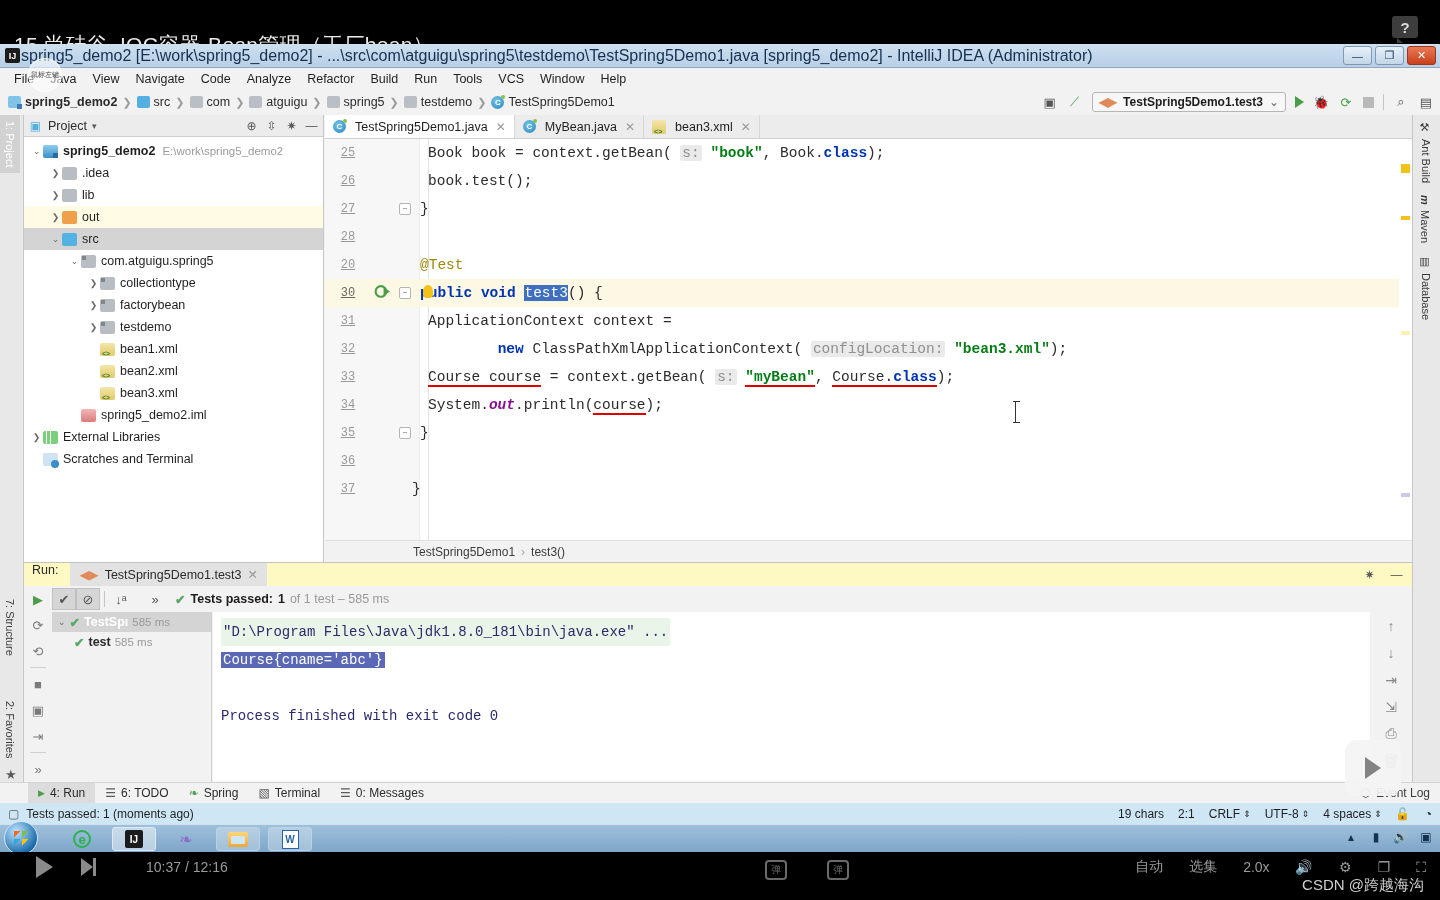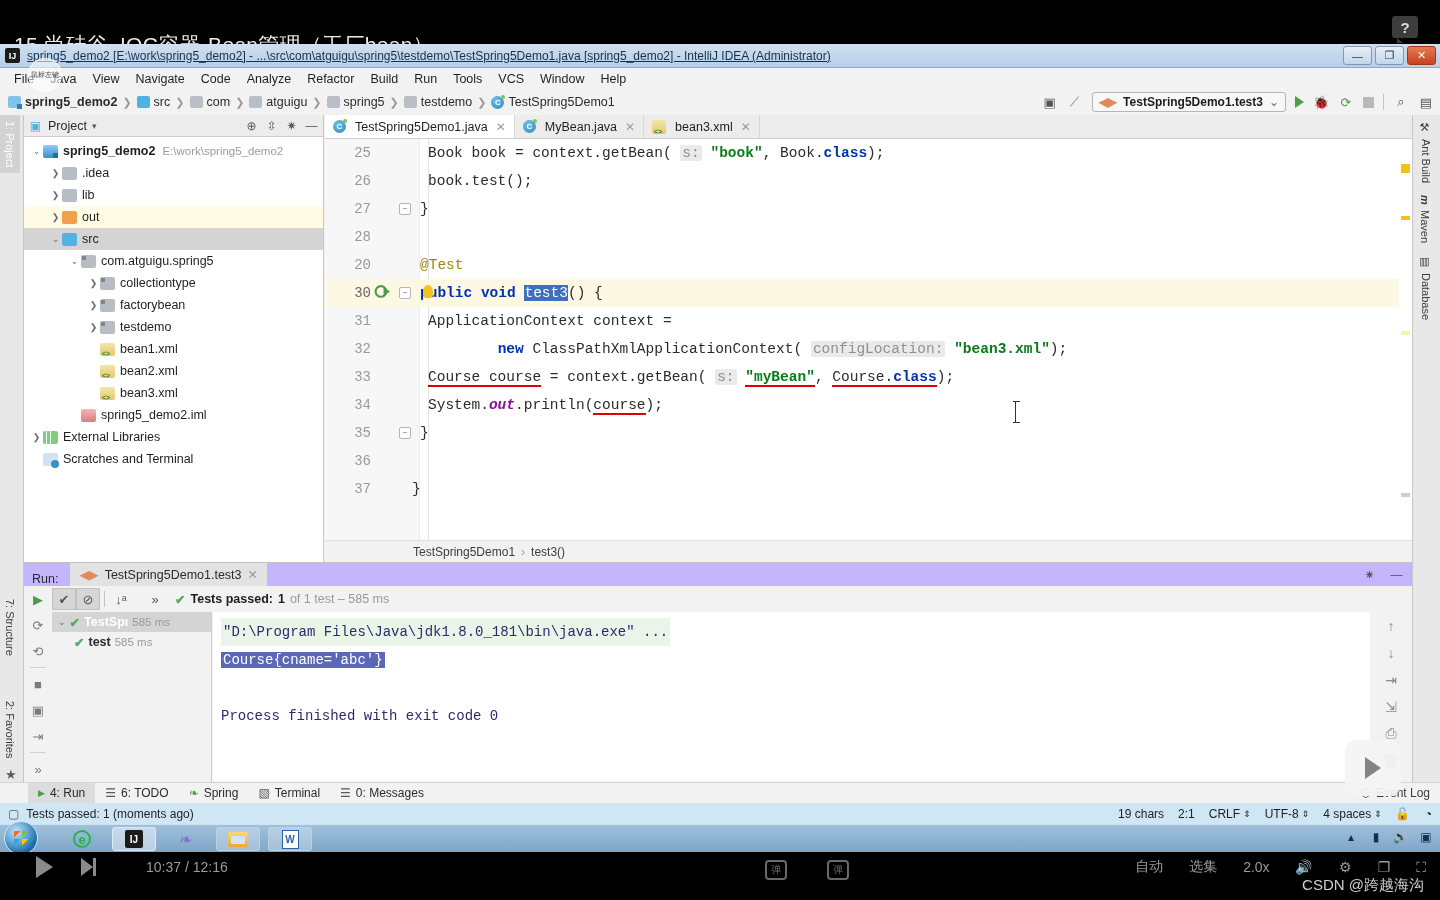--- a/index.html
+++ b/index.html
@@ -41,21 +41,21 @@
     height: 24px; background: linear-gradient(#cfe0f0, #b8cfe6);
     border-bottom: 1px solid #8fa9c4;
     display: flex; align-items: center; position: relative;
   }
   .tb-ij-icon {
     width: 15px; height: 15px; margin-left: 5px; background: #1b1b1b;
     color: #fff; font-size: 9px; font-weight: bold;
     display: flex; align-items: center; justify-content: center;
     border-radius: 2px;
   }
-  .tb-text { margin-left: 7px; font-size: 12px; color: #14314f; white-space: nowrap; text-decoration: underline; }
+  .tb-text { margin-left: 1px; font-size: 16px; color: #14314f; white-space: nowrap; }
   .tb-buttons { position: absolute; right: 4px; top: 2px; display: flex; gap: 3px; }
   .tb-btn {
     width: 29px; height: 19px; border: 1px solid #7d99b5; border-radius: 3px;
     background: linear-gradient(#e7f0f8, #c3d6e8);
     display: flex; align-items: center; justify-content: center;
     color: #20405f; font-size: 11px;
   }
   .tb-btn.close {
     background: linear-gradient(#e87b54, #c9401d); border-color: #a03518; color: #fff;
   }
@@ -159,22 +159,22 @@
   .etab.active { background: #fff; }
   .etab .x { color: #9a9a9a; font-size: 12px; margin-left: 3px; }
   .code-wrap { position: absolute; top: 24px; left:0; right:0; bottom: 22px;
     background: #fff; overflow: hidden; }
   .gutter { position: absolute; left: 0; top: 0; bottom: 0; width: 95px; background: #f7f7f7;
      border-right: 1px solid #ececec; }
   .code-lines { position: absolute; left: 0; top: 0; right: 0; bottom: 0;
      font-family: "Liberation Mono", monospace; font-size: 14.5px; }
   .cl { height: 28px; display: flex; align-items: center; position: relative; }
   .cl.current { background: #fcf8e3; }
-  .lnum { width: 46px; text-align: right; color: #999; font-size: 14px;
-     font-family: "Liberation Mono", monospace; flex: none; }
+  .lnum { width: 46px; text-align: center; color: #999; font-size: 12px;
+     font-family: "Liberation Mono", monospace; flex: none; text-decoration: underline; }
   .gutter-mark { width: 49px; flex: none; position: relative; height: 28px; }
   .fold {
     position: absolute; left: 28px; top: 8px; width: 12px; height: 12px;
     border: 1px solid #b5b5b5; background: #fff; color: #777; font-size: 9px;
     display: flex; align-items: center; justify-content: center; border-radius: 2px;
   }
   .runmark { position: absolute; left: 3px; top: 5px; width: 17px; height: 17px; }
   .bulb {
     position: absolute; left: 52px; top: 6px; width: 10px; height: 13px;
     background: #f2c21a; border-radius: 50% 50% 35% 35%;
@@ -211,22 +211,22 @@
     background: #e8e8e8; border-left: 1px solid #c7c7c7;
   }
   .vtab-r { writing-mode: vertical-rl; font-size: 11px; color: #3c3c3c;
     padding: 6px 6px; white-space: nowrap; display:flex; align-items:center; gap:5px; }
 
   
   .run-panel {
     position: absolute; left: 24px; right: 28px; bottom: 0; height: 220px;
     background: #f2f2f2; border-top: 1px solid #c2c2c2;
   }
-  .rp-tabbar { height: 23px; display: flex; align-items: flex-end; padding-left: 8px;
-    background: #c4b5fd; position: relative; }
+  .rp-tabbar { height: 23px; display: flex; align-items: flex-start; padding-left: 8px;
+    background: #fef9c3; position: relative; }
   .rp-label { font-size: 12.5px; color: #2b2b2b; margin-right: 12px; }
   .rp-tab { display: flex; align-items: center; gap: 6px; background: #e2e2e2;
     height: 23px; padding: 0 9px; font-size: 12.5px; }
   .rp-tab .x { color: #9a9a9a; }
   .rp-right { position: absolute; right: 8px; top: 0; height: 23px; display:flex; align-items:center; gap: 12px; }
   .rp-toolbar2 { height: 26px; display: flex; align-items: center; gap: 0; padding-left: 28px;
     background: #f2f2f2; }
   .tb2-btn { width: 24px; height: 22px; display:flex;align-items:center;justify-content:center;
     color:#555; font-size: 13px; }
   .tb2-btn.on { background: #d6d6d6; border: 1px solid #c0c0c0; }

